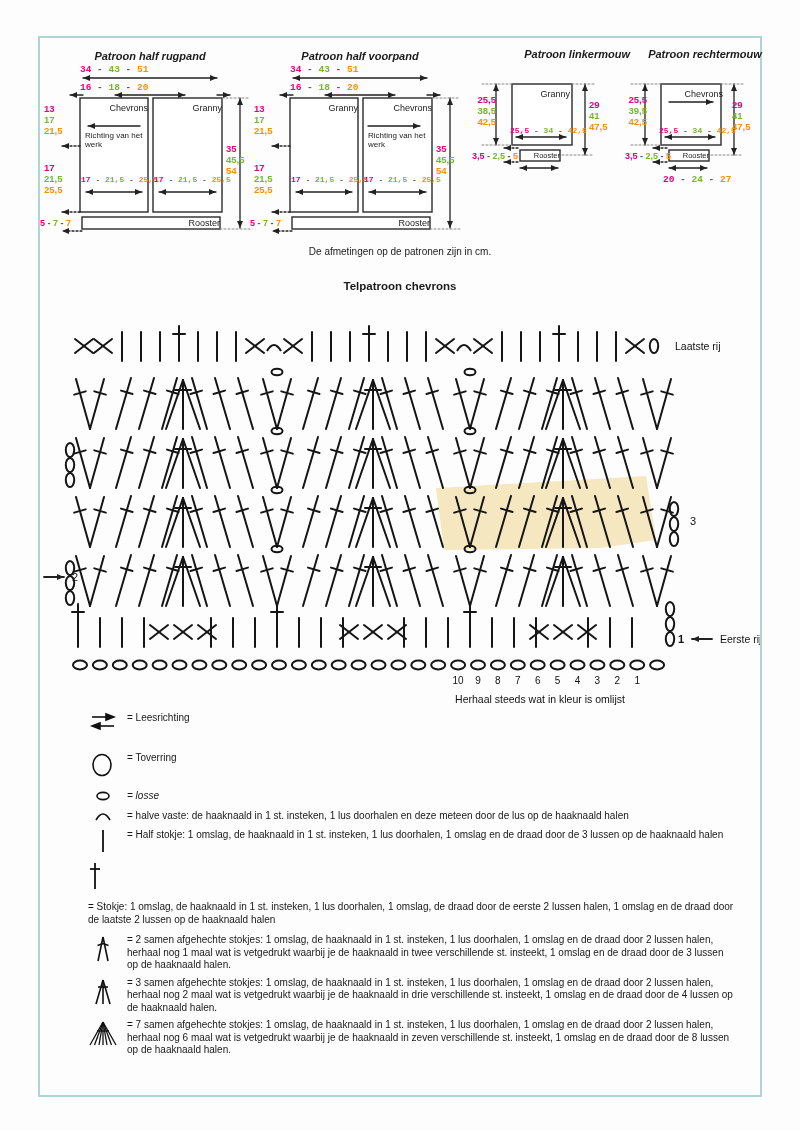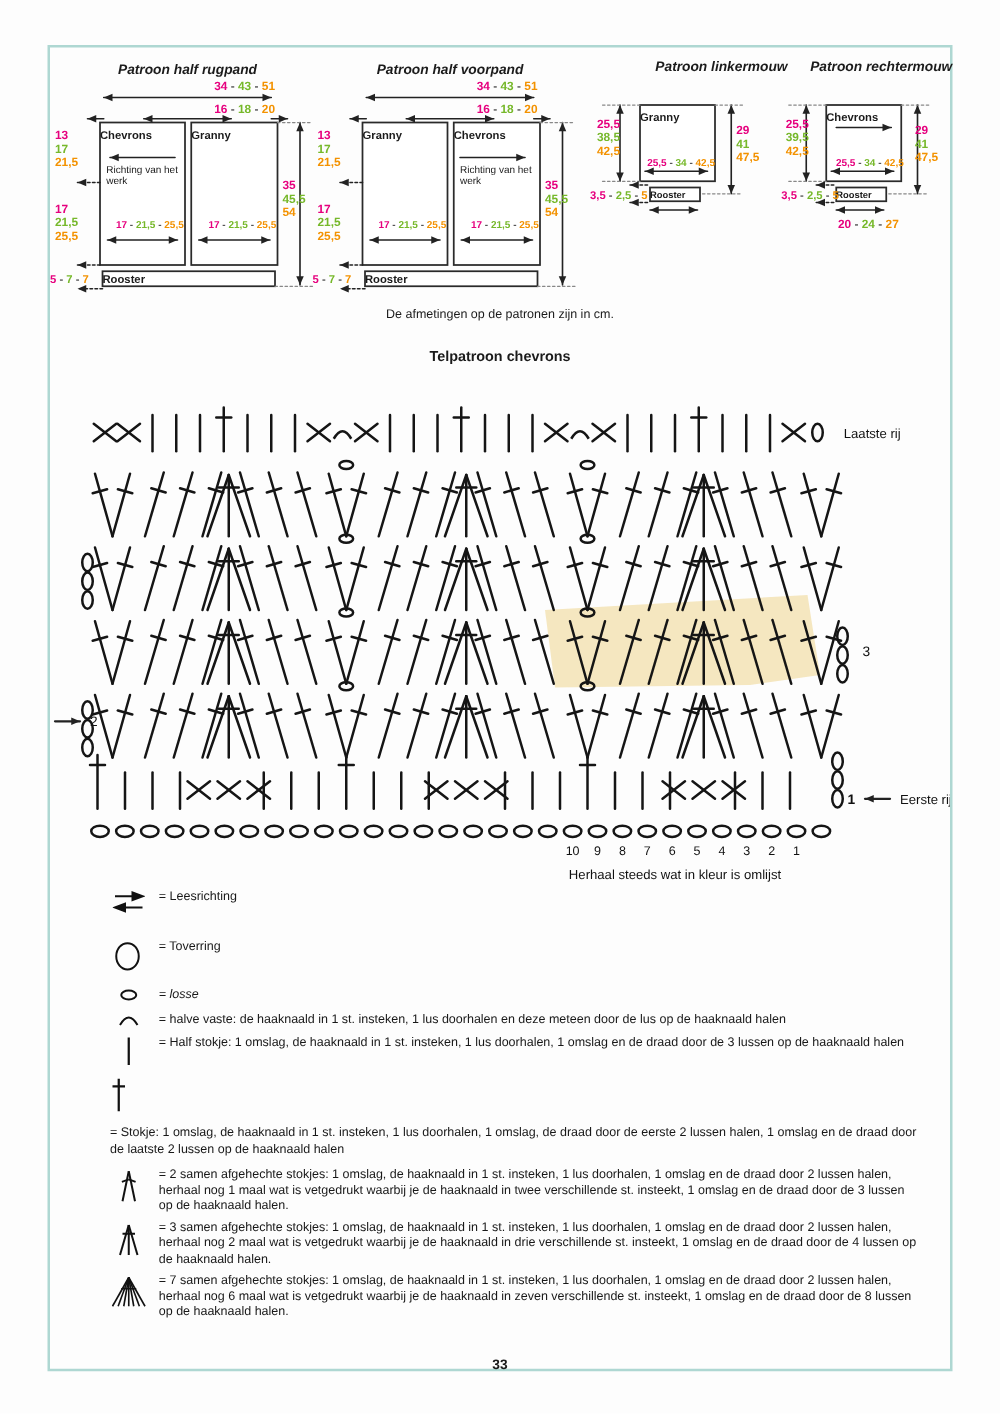--- a/index.html
+++ b/index.html
@@ -2,26 +2,26 @@
 <html><head>
 <meta charset="utf-8">
 <style>
   html,body{margin:0;padding:0;background:#ffffff;}
   .page{position:relative;width:800px;height:1131px;background:#fdfdfd;overflow:hidden;
         font-family:"Liberation Sans", sans-serif;color:#1b1b1b;}
   .frame{position:absolute;left:38px;top:36px;width:720px;height:1057px;border:2px solid #aed7d2;}
   .diagram{position:absolute;padding-left:24px;}
   .dg-title{position:absolute;font-style:italic;font-weight:bold;font-size:11px;white-space:nowrap;text-align:center;}
   .lbl{position:absolute;font-size:9.5px;font-weight:bold;line-height:11px;white-space:nowrap;}
-  .boxlbl{position:absolute;font-size:9px;font-weight:bold;text-align:left;white-space:nowrap;}
+  .boxlbl{position:absolute;font-size:9px;font-weight:normal;text-align:right;white-space:nowrap;}
   .small{position:absolute;font-size:8px;font-weight:normal;line-height:9px;white-space:normal;}
   .tri-sep{color:#555;}
   .stack div{line-height:11px;}
   .ta-r{text-align:right;}
-  .ta-c{text-align:right;}
+  .ta-c{text-align:left;font-family:Liberation Mono, monospace;}
   .dg-svg{position:absolute;left:0;top:0;}
   .note{position:absolute;left:0;right:0;text-align:center;font-size:10px;}
   .chart-title{position:absolute;left:0;right:0;text-align:center;font-weight:bold;font-size:11.5px;}
   .leg{position:absolute;left:88px;top:712px;width:648px;}
   .leg-item{display:flex;gap:9px;align-items:flex-start;}
   .leg-icon{flex:0 0 30px;display:flex;justify-content:center;}
   .leg-text{font-size:10px;line-height:12.5px;color:#181818;}
   .pageno{position:absolute;left:0;right:0;top:1086px;text-align:center;font-weight:bold;font-size:11px;}
   svg{display:block;}
 </style>
@@ -753,14 +753,13 @@
               <line x1="22.5" y1="26" x2="14" y2="3"></line>
           <line x1="27" y1="26" x2="14" y2="3"></line>
               <line x1="8" y1="12" x2="20" y2="12"></line>
             </g>
           </svg>
       </span>
       <span class="leg-text">= 7 samen afgehechte stokjes: 1 omslag, de haaknaald in 1 st. insteken, 1 lus doorhalen, 1 omslag en de draad door 2 lussen halen, herhaal nog 6 maal wat is vetgedrukt waarbij je de haaknaald in zeven verschillende st. insteekt, 1 omslag en de draad door de 8 lussen op de haaknaald halen.</span>
     </div>
   </div>
 
-  <div class="pageno">33</div>
 </div>
 
 </body></html>

